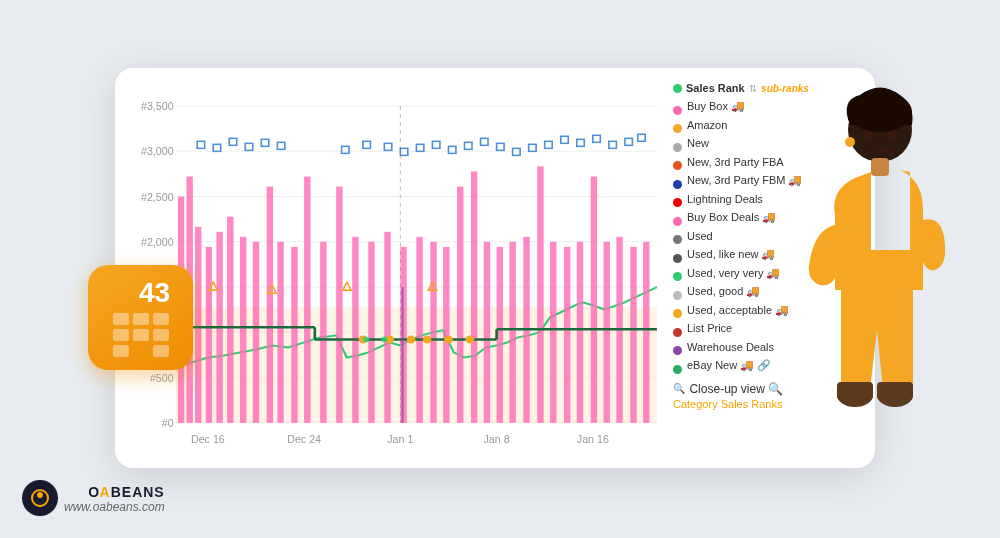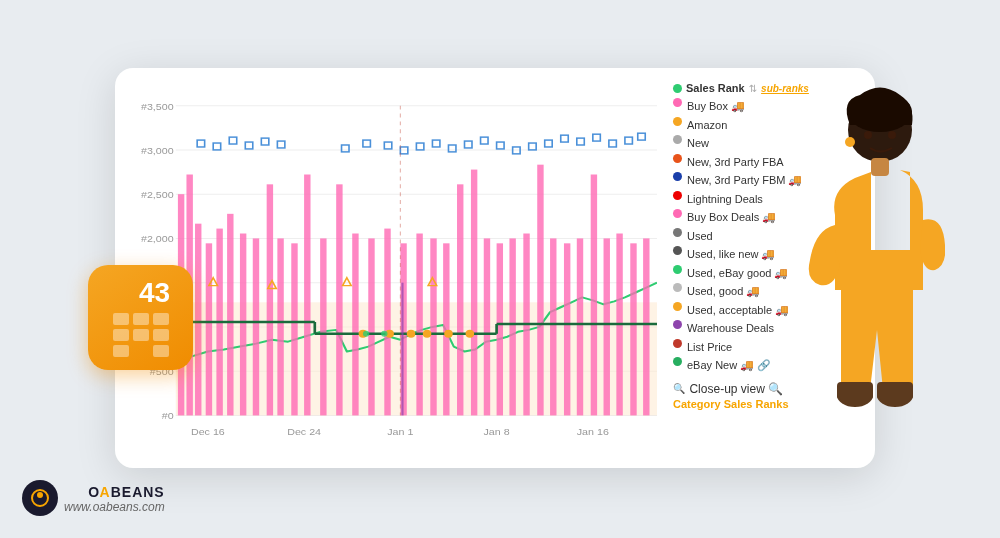--- a/index.html
+++ b/index.html
@@ -31,40 +31,40 @@
       display: flex;
       position: absolute;
       left: 115px;
       top: 68px;
       overflow: hidden;
     }
 
     
     .chart-area {
       flex: 1;
-      padding: 18px 8px 28px 18px;
+      padding: 18px 8px 20px 18px;
       position: relative;
       min-width: 0;
     }
 
     
     .legend-area {
       width: 210px;
       flex-shrink: 0;
       padding: 14px 14px 14px 8px;
       font-size: 11.5px;
       color: #333;
       display: flex;
       flex-direction: column;
       gap: 2px;
     }
 
     .legend-item {
       display: flex;
-      align-items: flex-start;
+      align-items: flex-end;
       gap: 5px;
       line-height: 1.5;
       white-space: nowrap;
     }
 
     .legend-dot {
       width: 9px;
       height: 9px;
       border-radius: 50%;
       flex-shrink: 0;
@@ -86,21 +86,21 @@
       display: flex;
       align-items: center;
       gap: 4px;
       font-size: 11px;
       color: #333;
     }
 
     .legend-footer-link {
       font-size: 11px;
       color: #f7a500;
-      font-weight: 700;
+      font-weight: 400;
     }
 
     
     .calculator-widget {
       position: absolute;
       left: 88px;
       top: 265px;
       width: 105px;
       height: 105px;
       background: linear-gradient(145deg, #f5a623, #f08c00);
@@ -213,21 +213,20 @@
       font-size: 11px;
       font-weight: 700;
       color: #333;
     }
 
     .legend-header-sub {
       font-size: 10px;
       color: #f7a500;
       font-weight: 600;
       font-style: italic;
-      text-decoration: underline;
     }
   </style>
 </head>
 <body>
 
 <div class="main-container">
 
   <div class="card">
 
     <div class="chart-area">
@@ -390,37 +389,37 @@
       <div class="legend-item">
         <div class="legend-dot" style="background:#777;"></div>
         <span class="legend-label">Used</span>
       </div>
       <div class="legend-item">
         <div class="legend-dot" style="background:#555;"></div>
         <span class="legend-label">Used, like new 🚚</span>
       </div>
       <div class="legend-item">
         <div class="legend-dot" style="background:#2ecc71;"></div>
-        <span class="legend-label">Used, eBay good 🚚</span>
+        <span class="legend-label">Used, very very 🚚</span>
       </div>
       <div class="legend-item">
         <div class="legend-dot" style="background:#bbb;"></div>
         <span class="legend-label">Used, good 🚚</span>
       </div>
       <div class="legend-item">
         <div class="legend-dot" style="background:#f5a623;"></div>
         <span class="legend-label">Used, acceptable 🚚</span>
       </div>
       <div class="legend-item">
+        <div class="legend-dot" style="background:#c0392b;"></div>
+        <span class="legend-label">List Price</span>
+      </div>
+      <div class="legend-item">
         <div class="legend-dot" style="background:#8e44ad;"></div>
         <span class="legend-label">Warehouse Deals</span>
-      </div>
-      <div class="legend-item">
-        <div class="legend-dot" style="background:#c0392b;"></div>
-        <span class="legend-label">List Price</span>
       </div>
       <div class="legend-item">
         <div class="legend-dot" style="background:#27ae60;"></div>
         <span class="legend-label">eBay New 🚚 🔗</span>
       </div>
 
       <div class="legend-footer">
         <div class="legend-footer-item">
           <span style="font-size:10px;">🔍</span>
           <span style="font-size:12px;">Close-up view 🔍</span>

